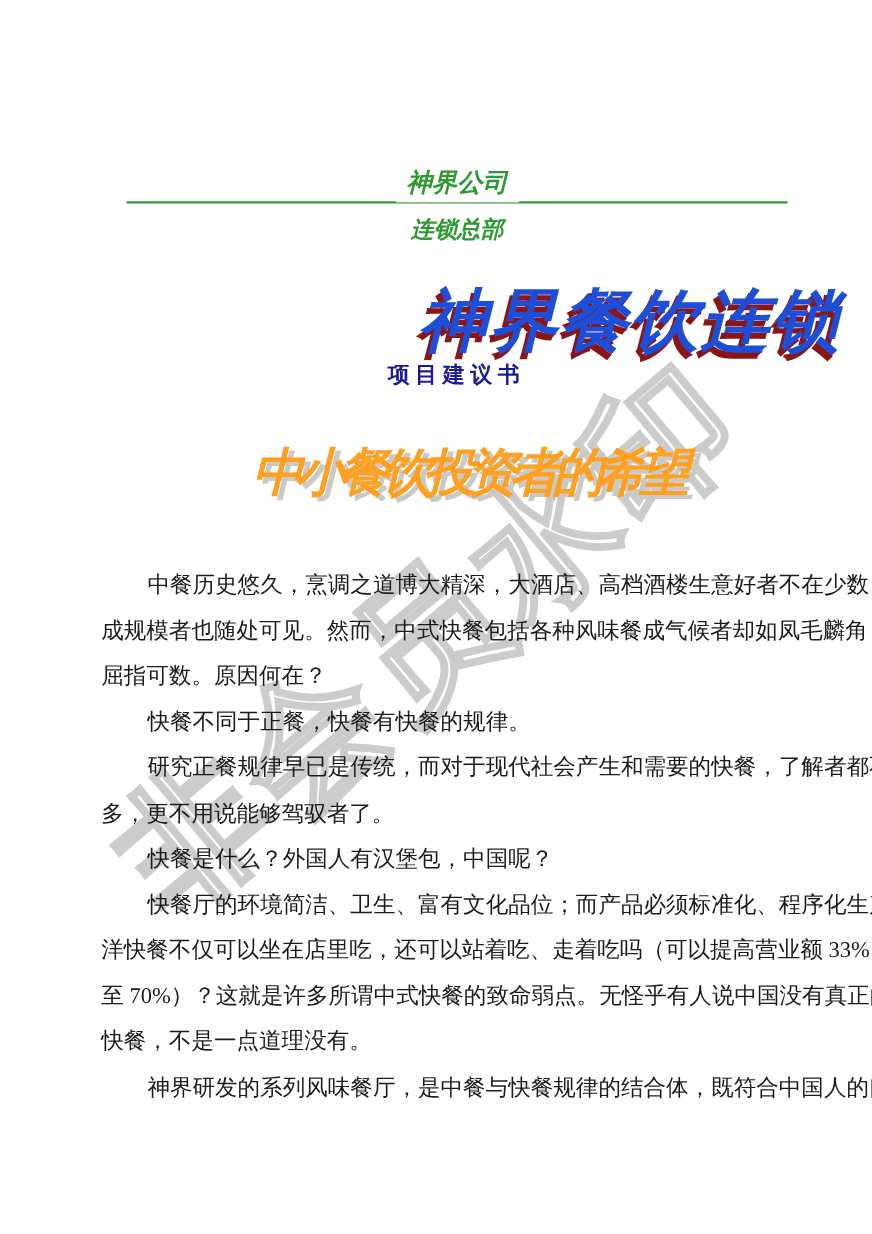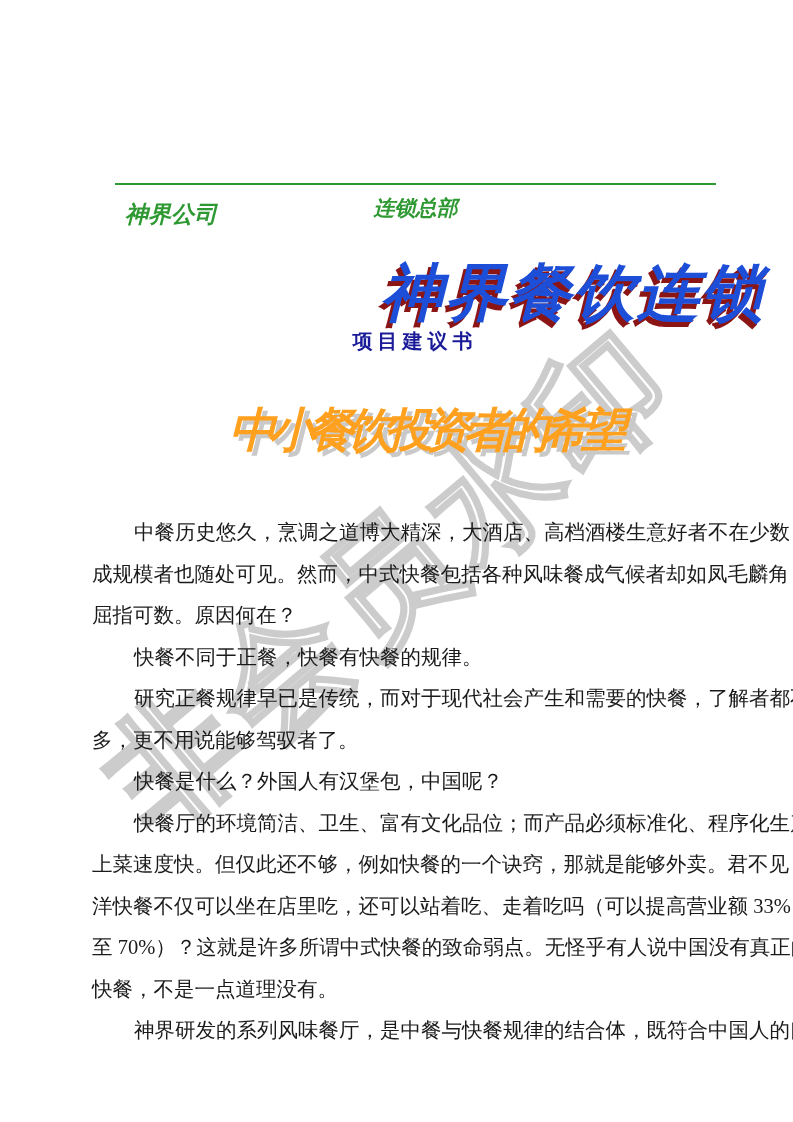--- a/index.html
+++ b/index.html
@@ -13,21 +13,21 @@
     line-height:160px;text-align:center;z-index:0;
     font-size:132px;font-weight:bold;letter-spacing:6px;white-space:nowrap;
     font-family:"Liberation Sans","DejaVu Sans",sans-serif;
     color:transparent;-webkit-text-stroke:3px #cccccc;
     transform:rotate(-40deg);user-select:none;
   }
   @supports not (-webkit-text-stroke:1px black){
     .watermark{color:#d9d9d9;}
   }
   
-  .hdr{position:absolute;left:115px;top:150px;width:601px;z-index:2;margin-top:48px;}
+  .hdr{position:absolute;left:115px;top:150px;width:601px;text-align:center;z-index:2;}
   .hdr-rule{position:absolute;left:115px;top:183px;width:601px;height:2px;background:#2e9932;z-index:1;}
   .hdr-company{
     display:inline-block;position:relative;z-index:2;background:#ffffff;
     padding:0 10px;color:#2e9932;font-style:italic;font-weight:bold;
     font-size:23px;line-height:34px;
   }
   .hdr-dept{
     position:absolute;left:115px;top:192px;width:601px;text-align:center;z-index:2;
     color:#2e9932;font-style:italic;font-weight:bold;font-size:21px;line-height:32px;
   }
@@ -84,20 +84,19 @@
 
   <div class="body-text">
     <div class="bl ind">中餐历史悠久，烹调之道博大精深，大酒店、高档酒楼生意好者不在少数，</div>
     <div class="bl">成规模者也随处可见。然而，中式快餐包括各种风味餐成气候者却如凤毛麟角，</div>
     <div class="bl end">屈指可数。原因何在？</div>
     <div class="bl ind end">快餐不同于正餐，快餐有快餐的规律。</div>
     <div class="bl ind">研究正餐规律早已是传统，而对于现代社会产生和需要的快餐，了解者都不</div>
     <div class="bl end">多，更不用说能够驾驭者了。</div>
     <div class="bl ind end">快餐是什么？外国人有汉堡包，中国呢？</div>
     <div class="bl ind">快餐厅的环境简洁、卫生、富有文化品位；而产品必须标准化、程序化生产，</div>
-    <div class="bl">上菜速度快。但仅此还不够，例如快餐的一个诀窍，那就是能够外卖。君不见</div>
     <div class="bl">洋快餐不仅可以坐在店里吃，还可以站着吃、走着吃吗（可以提高营业额 33%</div>
     <div class="bl">至 70%）？这就是许多所谓中式快餐的致命弱点。无怪乎有人说中国没有真正的</div>
     <div class="bl end">快餐，不是一点道理没有。</div>
     <div class="bl ind">神界研发的系列风味餐厅，是中餐与快餐规律的结合体，既符合中国人的口</div>
   </div>
 
 </div>
 
 </body></html>

